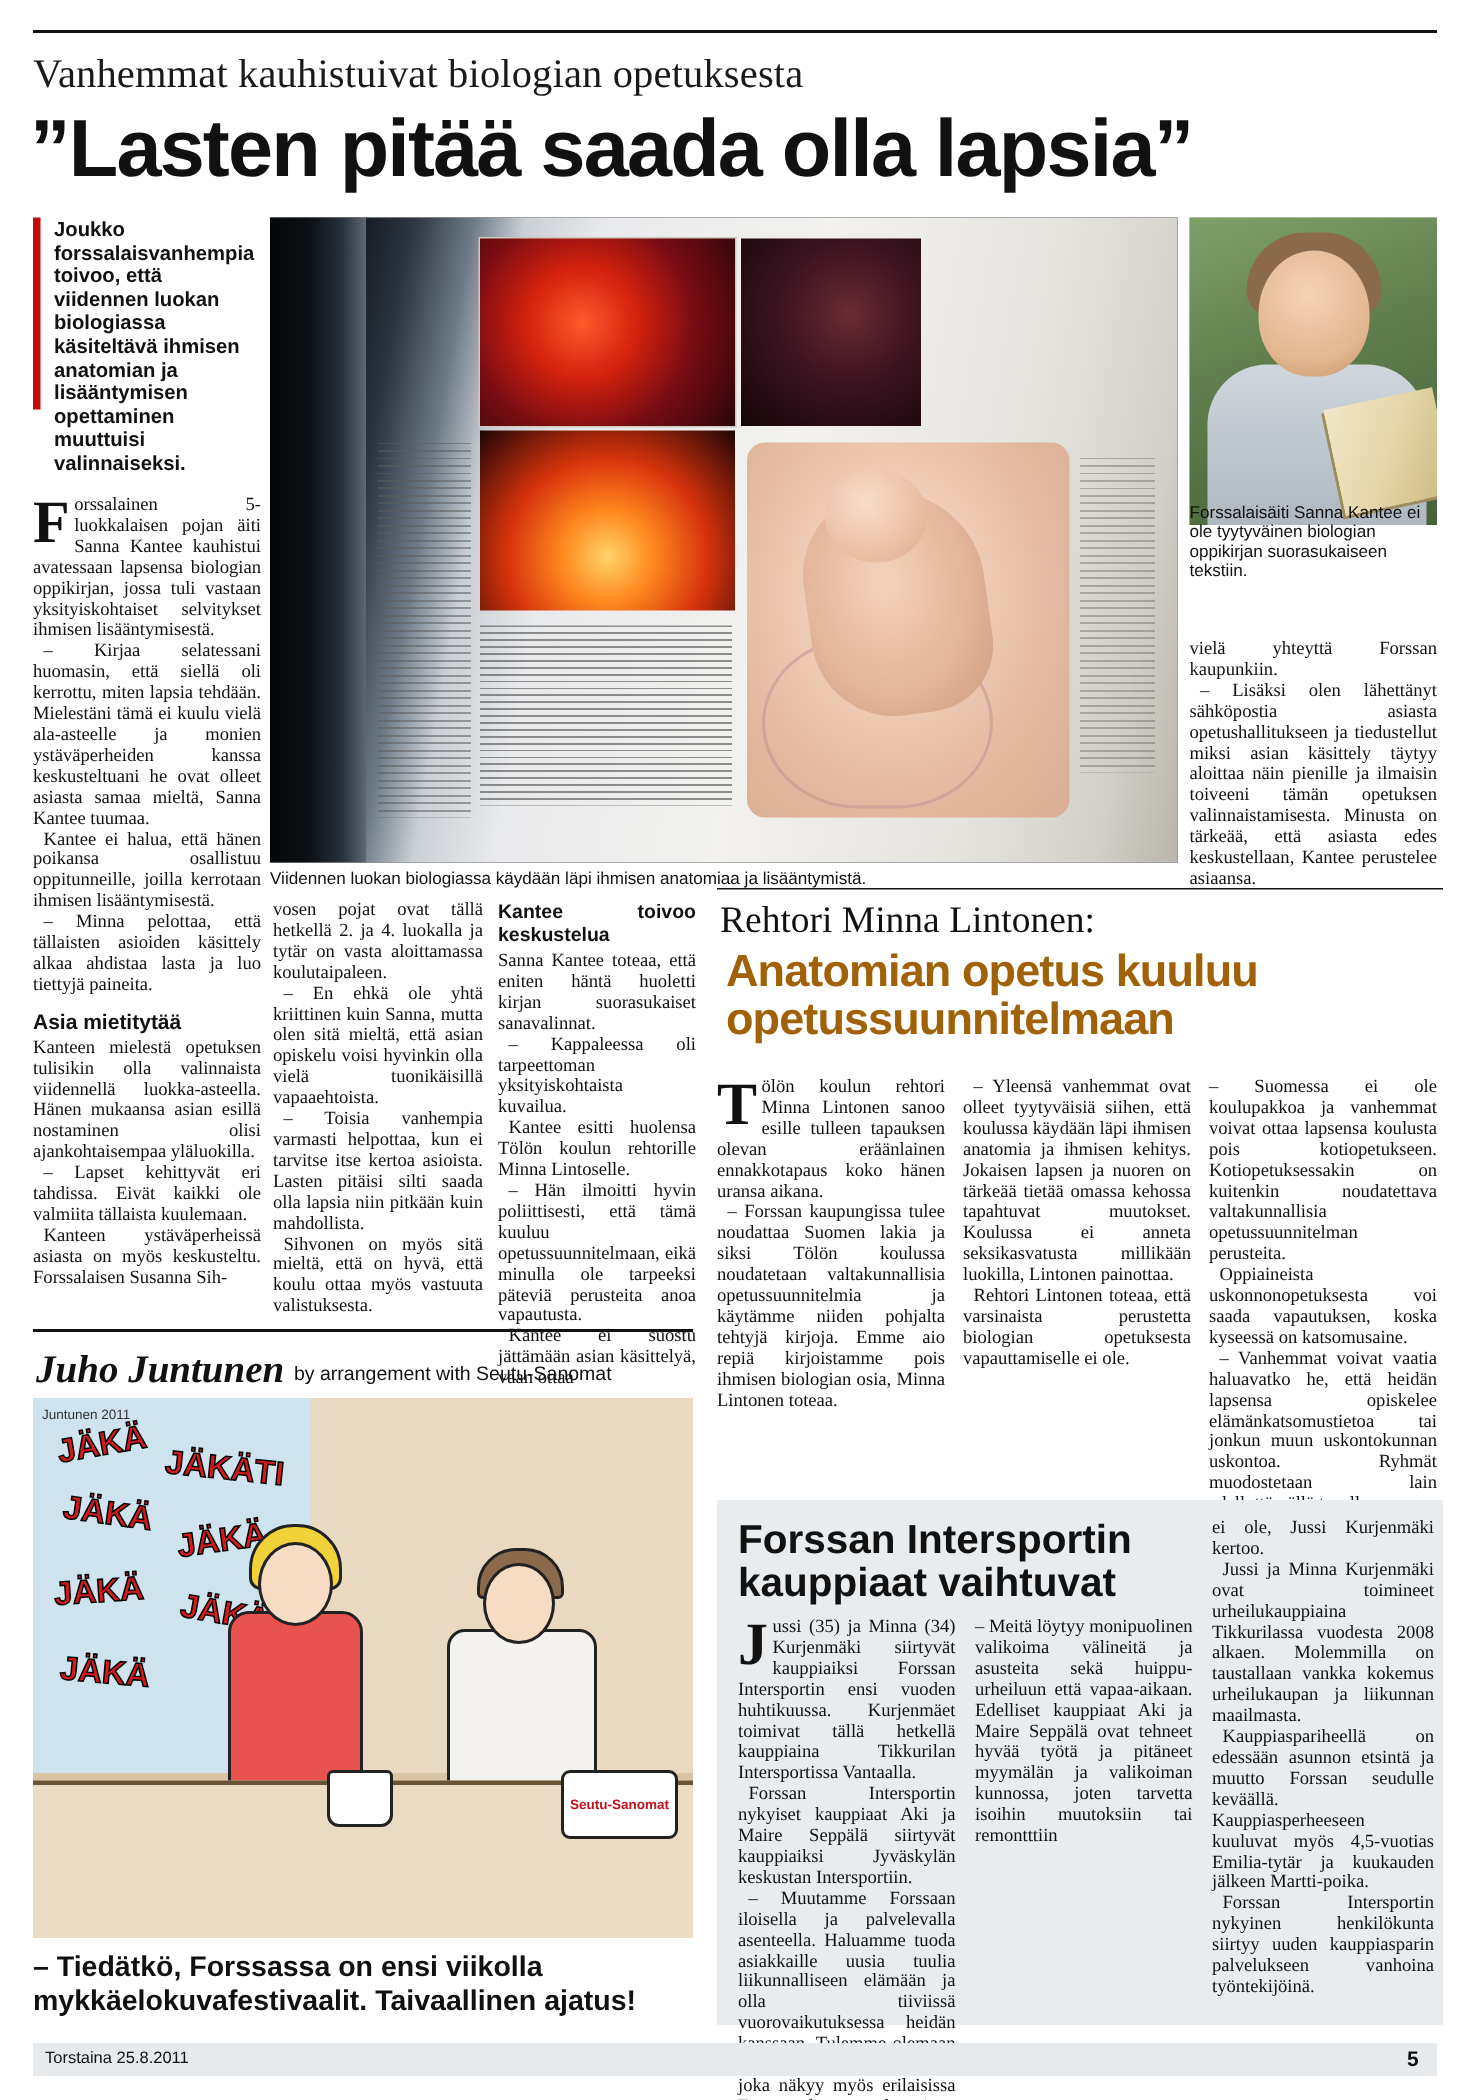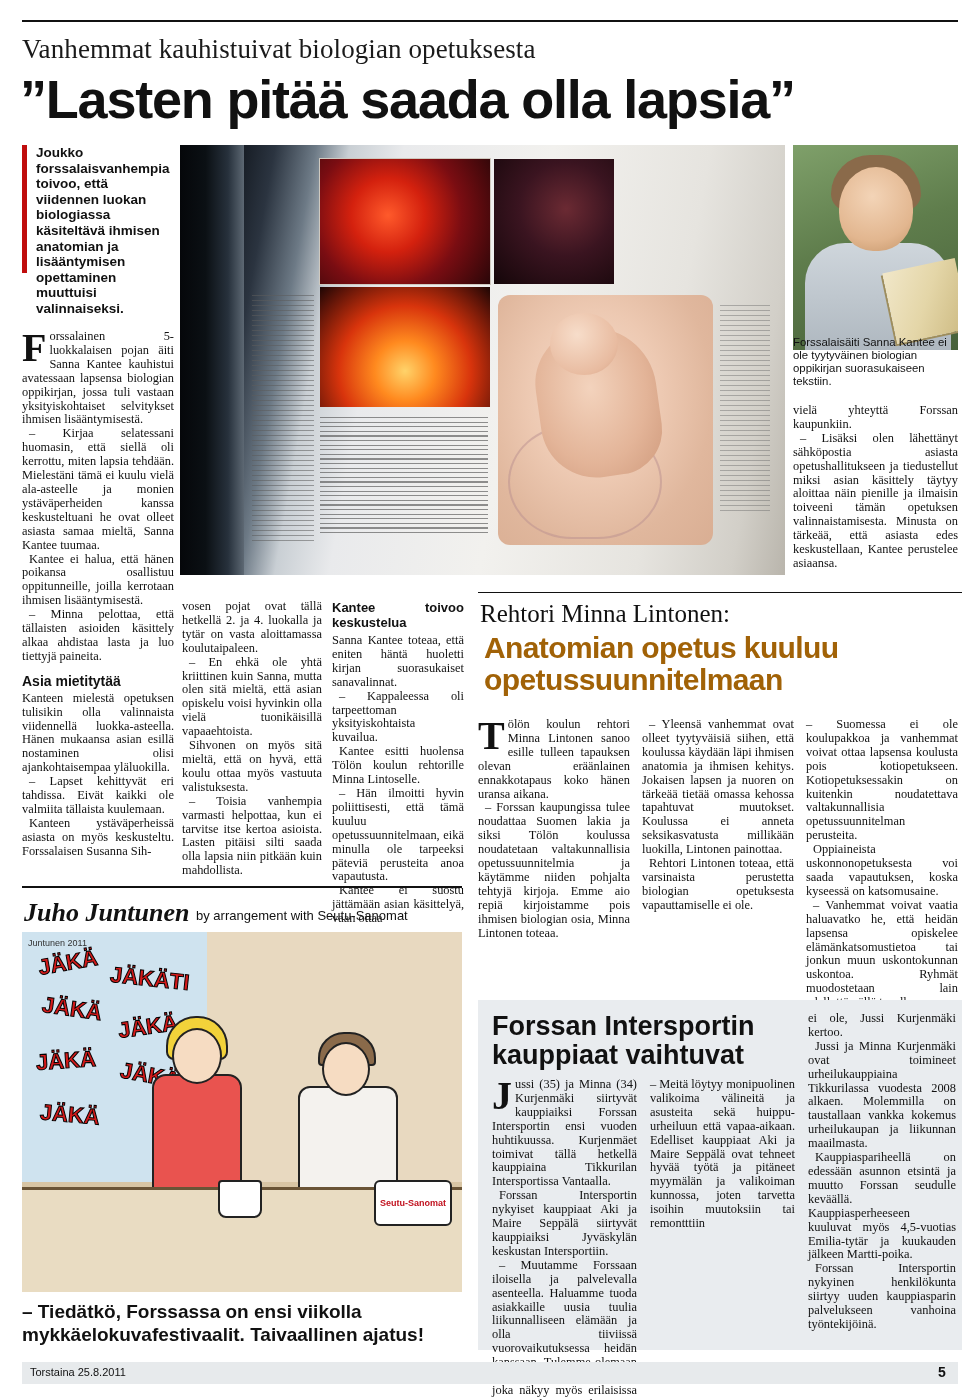--- a/index.html
+++ b/index.html
@@ -272,22 +272,22 @@
     <p class="ind">– Minna pelottaa, että tällaisten asioiden käsittely alkaa ahdistaa lasta ja luo tiettyjä paineita.</p>
     <div class="subhead">Asia mietitytää</div>
     <p>Kanteen mielestä opetuksen tulisikin olla valinnaista viidennellä luokka-asteella. Hänen mukaansa asian esillä nostaminen olisi ajankohtaisempaa yläluokilla.</p>
     <p class="ind">– Lapset kehittyvät eri tahdissa. Eivät kaikki ole valmiita tällaista kuulemaan.</p>
     <p class="ind">Kanteen ystäväperheissä asiasta on myös keskusteltu. Forssalaisen Susanna Sih-</p>
   </div>
 
   <div class="col" style="left:182px;top:600px;width:140px;">
     <p>vosen pojat ovat tällä hetkellä 2. ja 4. luokalla ja tytär on vasta aloittamassa koulutaipaleen.</p>
     <p class="ind">– En ehkä ole yhtä kriittinen kuin Sanna, mutta olen sitä mieltä, että asian opiskelu voisi hyvinkin olla vielä tuonikäisillä vapaaehtoista.</p>
+    <p class="ind">– Toisia vanhempia varmasti helpottaa, kun ei tarvitse itse kertoa asioista. Lasten pitäisi silti saada olla lapsia niin pitkään kuin mahdollista.</p>
     <p class="ind">Sihvonen on myös sitä mieltä, että on hyvä, että koulu ottaa myös vastuuta valistuksesta.</p>
-    <p class="ind">– Toisia vanhempia varmasti helpottaa, kun ei tarvitse itse kertoa asioista. Lasten pitäisi silti saada olla lapsia niin pitkään kuin mahdollista.</p>
   </div>
 
   <div class="col" style="left:332px;top:600px;width:132px;">
     <div class="small-head">Kantee toivoo keskustelua</div>
     <p>Sanna Kantee toteaa, että eniten häntä huoletti kirjan suorasukaiset sanavalinnat.</p>
     <p class="ind">– Kappaleessa oli tarpeettoman yksityiskohtaista kuvailua.</p>
     <p class="ind">Kantee esitti huolensa Tölön koulun rehtorille Minna Lintoselle.</p>
     <p class="ind">– Hän ilmoitti hyvin poliittisesti, että tämä kuuluu opetussuunnitelmaan, eikä minulla ole tarpeeksi päteviä perusteita anoa vapautusta.</p>
     <p class="ind">Kantee ei suostu jättämään asian käsittelyä, vaan ottaa</p>
   </div>
@@ -301,31 +301,32 @@
       <div class="txt-lines"></div>
       <div class="txt-caps"></div>
       <div class="txt-lines2"></div>
       <div class="illus-fetus">
         <div class="uterus"></div>
         <div class="fetus-body"></div>
         <div class="fetus-head"></div>
       </div>
     </div>
   </div>
+  <div class="caption-main">Viidennen luokan biologiassa käydään läpi ihmisen anatomiaa ja lisääntymistä.</div>
 
   <div class="photo-right">
     <div class="pr-bg"></div>
     <div class="pr-body"></div>
     <div class="pr-hair"></div>
     <div class="pr-head"></div>
     <div class="pr-book"></div>
   </div>
   <div class="caption-right">Forssalaisäiti Sanna Kantee ei ole tyytyväinen biologian oppikirjan suorasukaiseen tekstiin.</div>
 
-  <div class="col" style="left:793px;top:404px;width:165px;">
+  <div class="col" style="left:793px;top:426px;width:165px;">
     <p>vielä yhteyttä Forssan kaupunkiin.</p>
     <p class="ind">– Lisäksi olen lähettänyt sähköpostia asiasta opetushallitukseen ja tiedustellut miksi asian käsittely täytyy aloittaa näin pienille ja ilmaisin toiveeni tämän opetuksen valinnaistamisesta. Minusta on tärkeää, että asiasta edes keskustellaan, Kantee perustelee asiaansa.</p>
   </div>
 
   <div class="rule-sec2"></div>
   <div class="sec2-kicker">Rehtori Minna Lintonen:</div>
   <div class="sec2-head">Anatomian opetus kuuluu opetussuunnitelmaan</div>
 
   <div class="col" style="left:478px;top:718px;width:152px;">
     <p class="dropcap-p"><span class="dropcap">T</span><span>ölön koulun rehtori Minna Lintonen sanoo esille tulleen tapauksen olevan eräänlainen ennakkotapaus koko hänen uransa aikana.</span></p>

